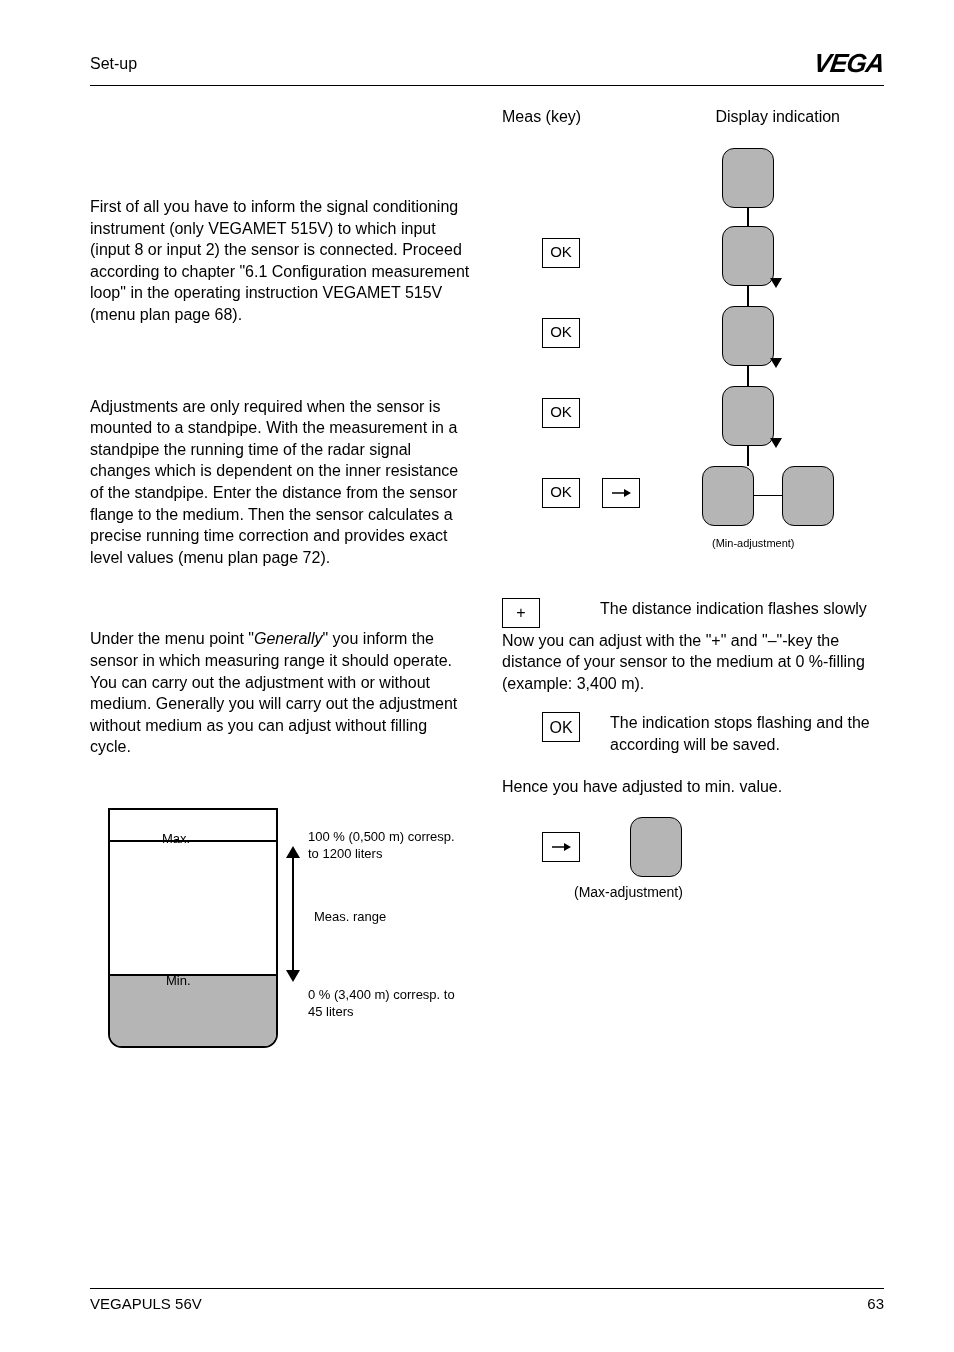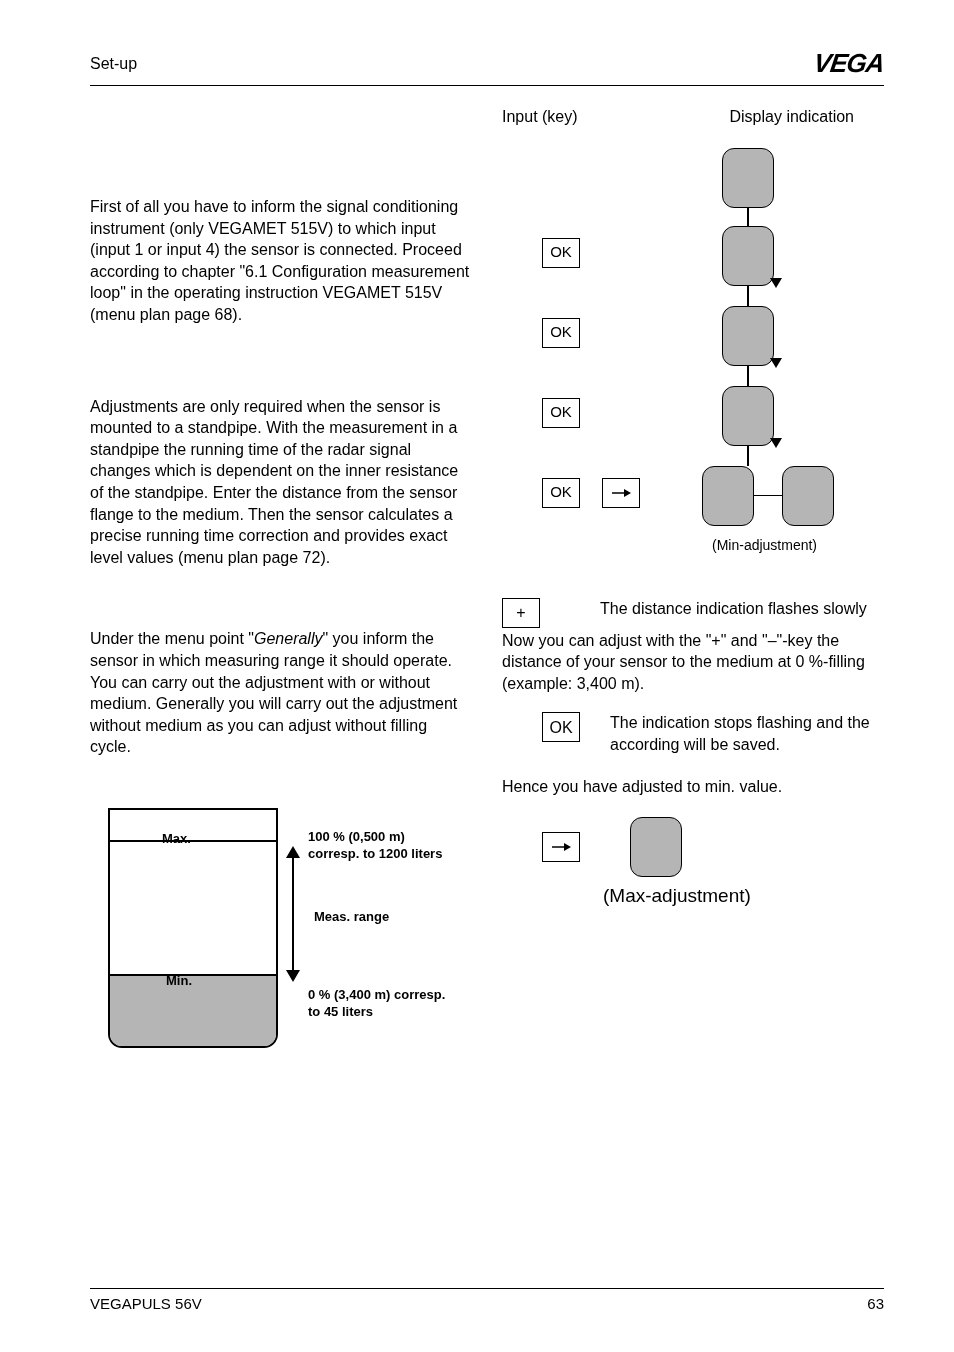--- a/index.html
+++ b/index.html
@@ -82,21 +82,21 @@
     border-right: 6px solid transparent;
     border-top: 10px solid #000;
   }
   .vline {
     position: absolute;
     width: 1.5px;
     background: #000;
   }
   .min-label {
     position: absolute;
-    font-size: 14px;
+    font-size: 11px;
   }
   .plus-row {
     display: flex;
     align-items: flex-start;
     gap: 20px;
     margin-top: 6px;
   }
   .key-small {
     border: 1.5px solid #000;
     width: 38px;
@@ -121,31 +121,30 @@
     margin-bottom: 6px;
   }
   .disp-small {
     width: 52px;
     height: 60px;
     background: #b5b5b5;
     border: 1.5px solid #000;
     border-radius: 12px;
   }
   .max-label {
-    font-size: 19px;
-    margin-left: 101px;
+    font-size: 14px;
+    margin-left: 72px;
     margin-top: 4px;
     margin-bottom: 18px;
   }
   .tank-diagram {
     position: relative;
     width: 360px;
     height: 280px;
     margin-top: 40px;
-    font-weight: bold;
   }
   .tank {
     position: absolute;
     left: 18px;
     top: 10px;
     width: 170px;
     height: 240px;
     border: 2px solid #000;
     border-radius: 0 0 14px 14px;
     overflow: hidden;
@@ -213,21 +212,21 @@
 
 <div class="page">
   <div class="header-row">
     <span>Set-up</span>
     <span class="logo">VEGA</span>
   </div>
 
   <div class="columns">
 
     <div class="col-left">
-      <p style="margin-top:90px">First of all you have to inform the signal conditioning instrument (only VEGAMET 515V) to which input (input 1 or input 4) the sensor is connected. Proceed according to chapter "6.1 Configuration measurement loop" in the operating instruction VEGAMET 515V (menu plan page 68).</p>
+      <p style="margin-top:90px">First of all you have to inform the signal conditioning instrument (only VEGAMET 515V) to which input (input 8 or input 2) the sensor is connected. Proceed according to chapter "6.1 Configuration measurement loop" in the operating instruction VEGAMET 515V (menu plan page 68).</p>
 
       <p class="block-gap">Adjustments are only required when the sensor is mounted to a standpipe. With the measurement in a standpipe the running time of the radar signal changes which is dependent on the inner resistance of the standpipe. Enter the distance from the sensor flange to the medium. Then the sensor calculates a precise running time correction and provides exact level values (menu plan page 72).</p>
 
       <p class="block-gap2">
         <span>Under the menu point "</span><span class="italic">Generally</span><span>" you inform the sensor in which measuring range it should operate. You can carry out the adjustment with or without medium. Generally you will carry out the adjustment without medium as you can adjust without filling cycle.</span>
       </p>
 
       <div class="tank-diagram">
         <div class="tank">
           <div class="tank-fill"></div>
@@ -240,22 +239,22 @@
         <div class="arr-head-up"></div>
         <div class="arr-head-dn"></div>
         <div class="tank-text" style="left:218px; top:30px; width:150px;">100 % (0,500 m) corresp. to 1200 liters</div>
         <div class="tank-text" style="left:224px; top:110px;">Meas. range</div>
         <div class="tank-text" style="left:218px; top:188px; width:150px;">0 % (3,400 m) corresp. to 45 liters</div>
       </div>
     </div>
 
     <div class="col-right">
       <div class="key-head">
-        <span>Input (key)</span>
-        <span style="margin-right:30px">Display indication</span>
+        <span>Meas (key)</span>
+        <span style="margin-right:44px">Display indication</span>
       </div>
 
       <div class="diagram-area">
 
         <div class="ok-box" style="left:40px; top:90px;">OK</div>
         <div class="ok-box" style="left:40px; top:170px;">OK</div>
         <div class="ok-box" style="left:40px; top:250px;">OK</div>
         <div class="ok-box" style="left:40px; top:330px;">OK</div>
         <div class="arrow-box arrow-glyph" style="left:100px; top:330px;">
           <svg viewBox="0 0 20 12">

